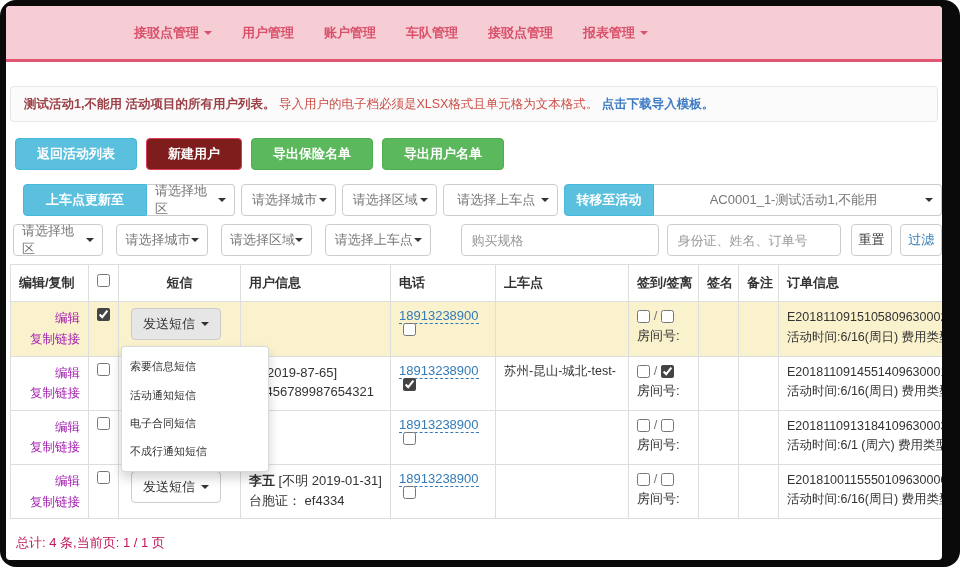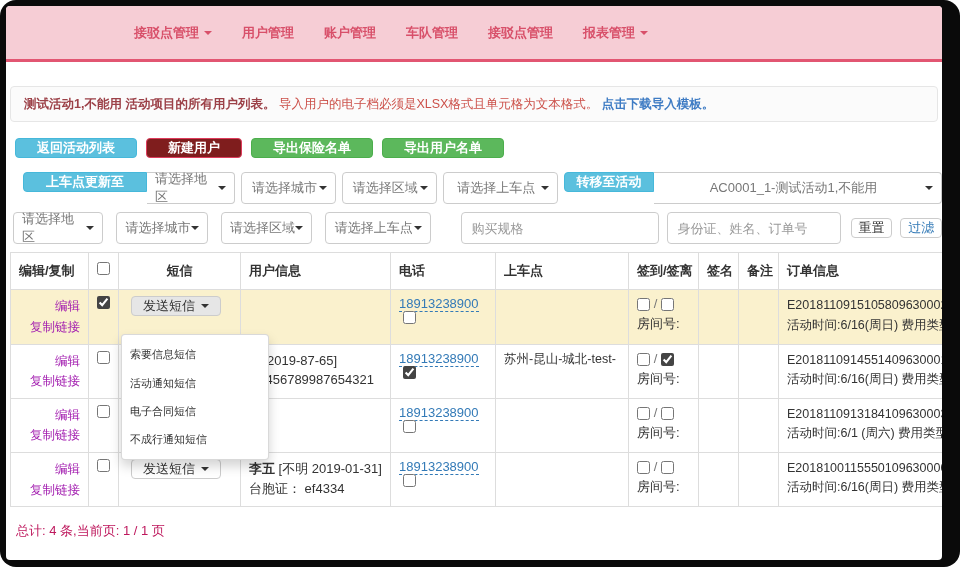--- a/index.html
+++ b/index.html
@@ -12,21 +12,21 @@
   .nav-item { color:#d8506a; font-size:13px; font-weight:bold; cursor:pointer; display:flex; align-items:center; gap:5px; }
   .caret { display:inline-block; width:0; height:0; border-left:4px solid transparent; border-right:4px solid transparent; border-top:4px solid currentColor; }
 
   
   .alert { margin:24px 4px 0 4px; background:#fbfbfb; border:1px solid #e6e6e6; border-radius:4px; padding:9px 13px; font-size:12.5px; line-height:1.3; }
   .alert .a1 { color:#9c4148; font-weight:bold; }
   .alert .a2 { color:#cc5049; }
   .alert .a3 { color:#3f7cc4; font-weight:bold; text-decoration:none; cursor:pointer; }
 
   
-  .btn { display:inline-flex; align-items:center; justify-content:center; height:20px; border-radius:4px; border:1px solid transparent; font-size:13px; font-weight:bold; color:#fff; cursor:pointer; white-space:nowrap; }
+  .btn { display:inline-flex; align-items:center; justify-content:center; height:32px; border-radius:4px; border:1px solid transparent; font-size:13px; font-weight:bold; color:#fff; cursor:pointer; white-space:nowrap; }
   .btn-info { background:#5bc0de; border-color:#46b8da; }
   .btn-danger { background:#7f1d1d; border-color:#de3b5c; }
   .btn-success { background:#5cb85c; border-color:#4cae4c; }
   .btn-default { background:#fff; border-color:#ccc; color:#333; font-weight:normal; }
   .toolbar { margin:16px 4px 0 9px; display:flex; gap:9px; }
   .toolbar .btn { padding:0 21px; }
 
   
   .frow { display:flex; align-items:center; }
   .frow1 { margin:14px 0 0 17px; gap:6px; }

